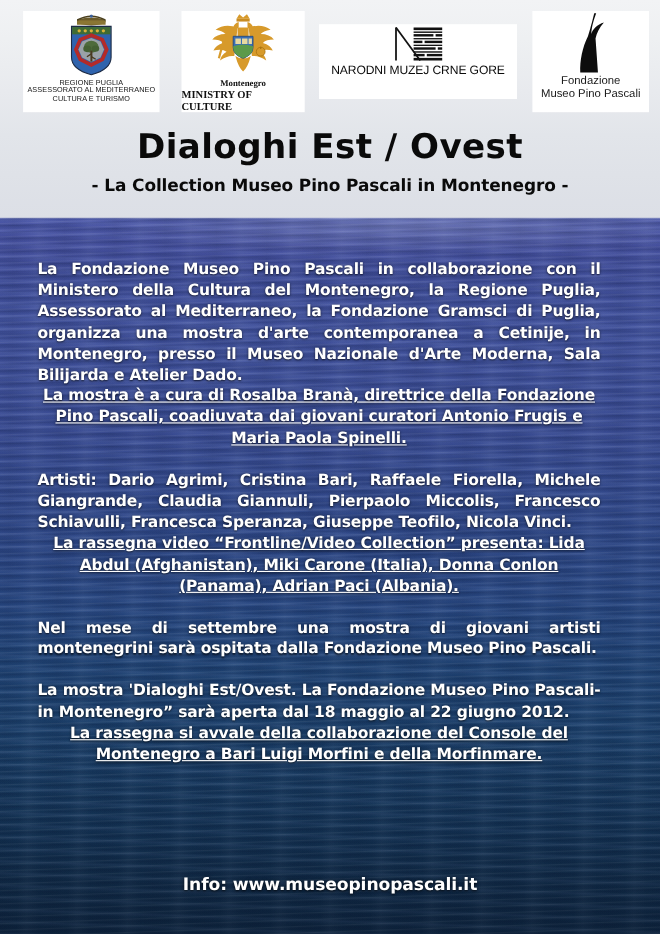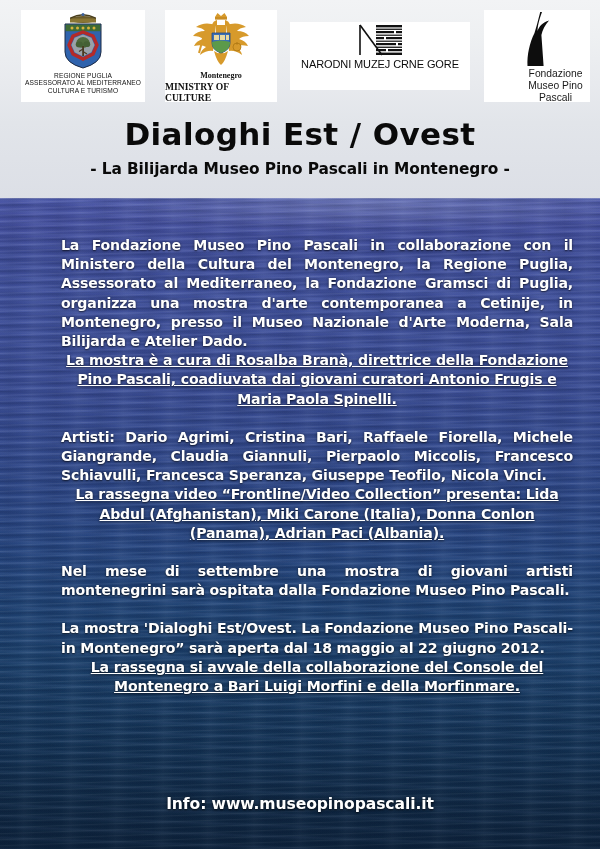--- a/index.html
+++ b/index.html
@@ -109,21 +109,20 @@
     left: 484px; top: 10px; width: 106px; height: 92px;
   }
   #logo-fondazione-pascali .tail-wrap {
     width: 100%; height: 58px;
     display: flex; align-items: center; justify-content: center;
   }
   #logo-fondazione-pascali .logo-caption {
     font-size: 10.3px;
     color: #1a1a1a;
     line-height: 1.18;
-    margin-left: 37px;
   }
 
   
   .title-block {
     position: absolute;
     left: 0; top: 118px;
     width: 600px;
     text-align: center;
   }
   .poster-title {
@@ -218,21 +217,21 @@
   }
   .horizon-line {
     position: absolute;
     left: 0; top: 0; width: 600px; height: 2px;
     background: rgba(255,255,255,0.22);
   }
 
   
   .body-text {
     position: absolute;
-    left: 61px;
+    left: 34px;
     top: 236px;
     width: 512px;
     z-index: 10;
     font-family: "DejaVu Sans", sans-serif;
     font-size: 14.1px;
     font-weight: bold;
     color: #ffffff;
     line-height: 19.2px;
     letter-spacing: -0.15px;
     text-shadow: 0 1px 1.6px rgba(0,0,0,0.55), 0 0 3px rgba(0,0,0,0.35);
@@ -383,21 +382,21 @@
         <div class="logo-caption">
           <div>Fondazione</div>
           <div>Museo Pino Pascali</div>
         </div>
       </div>
 
     </div>
 
     <div class="title-block">
       <div class="poster-title">Dialoghi Est / Ovest</div>
-      <div class="poster-subtitle">- La Bilijarda Museo Pino Pascali in Montenegro -</div>
+      <div class="poster-subtitle">- La Collection Museo Pino Pascali in Montenegro -</div>
     </div>
 
   </div>
 
   <div class="sea">
     <div class="horizon-line"></div>
     <div class="sea-tex"></div>
     <div class="sea-tex2"></div>
     <div class="sea-tex3"></div>
     <div class="sea-glint"></div>

